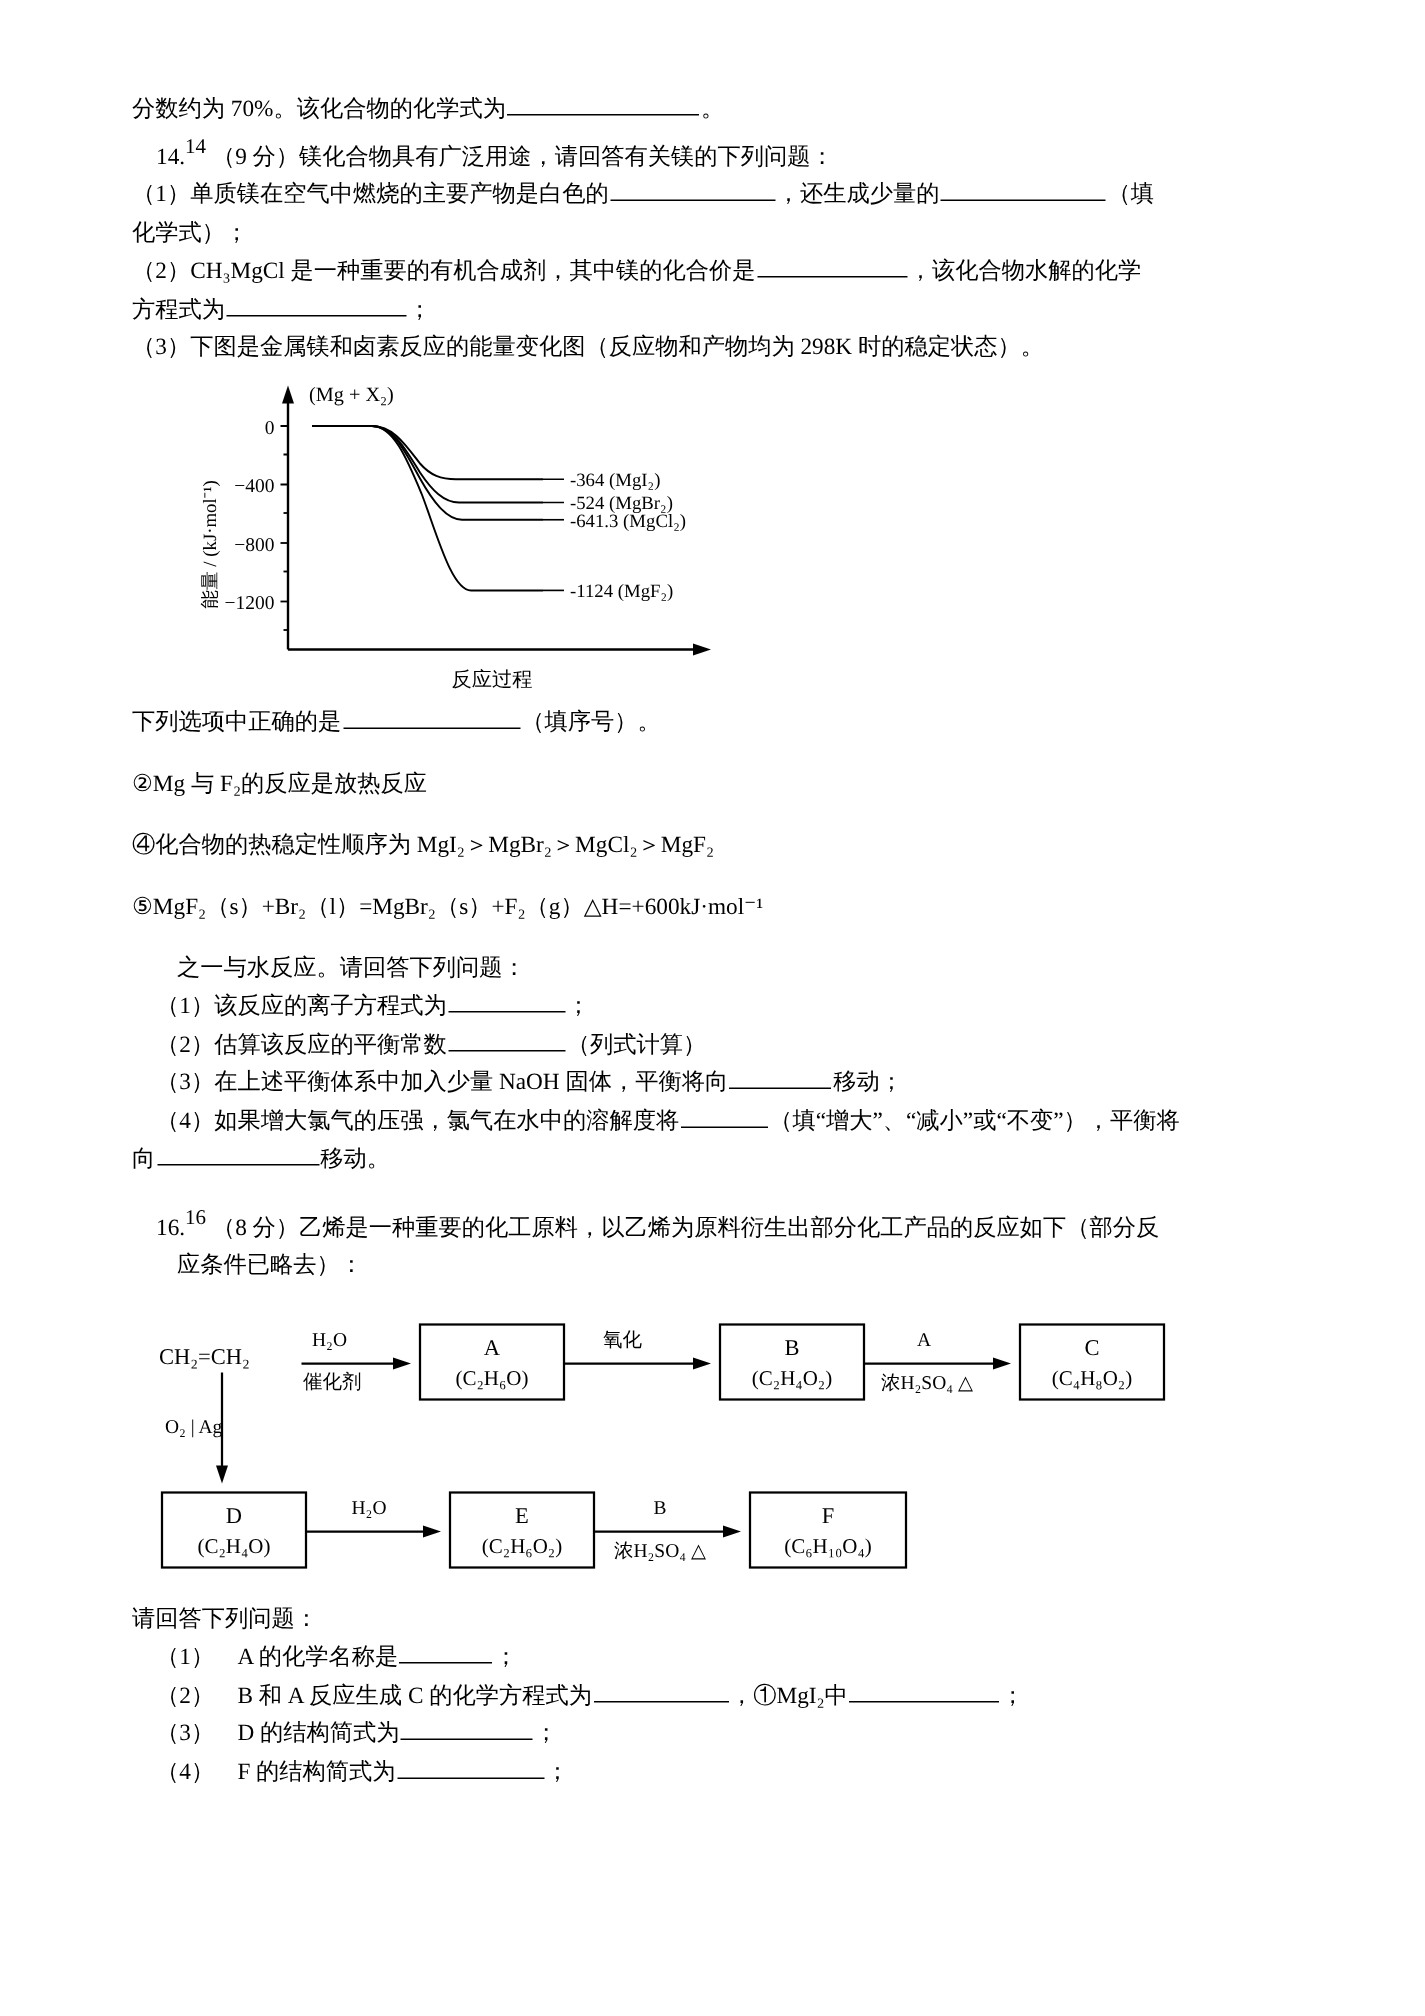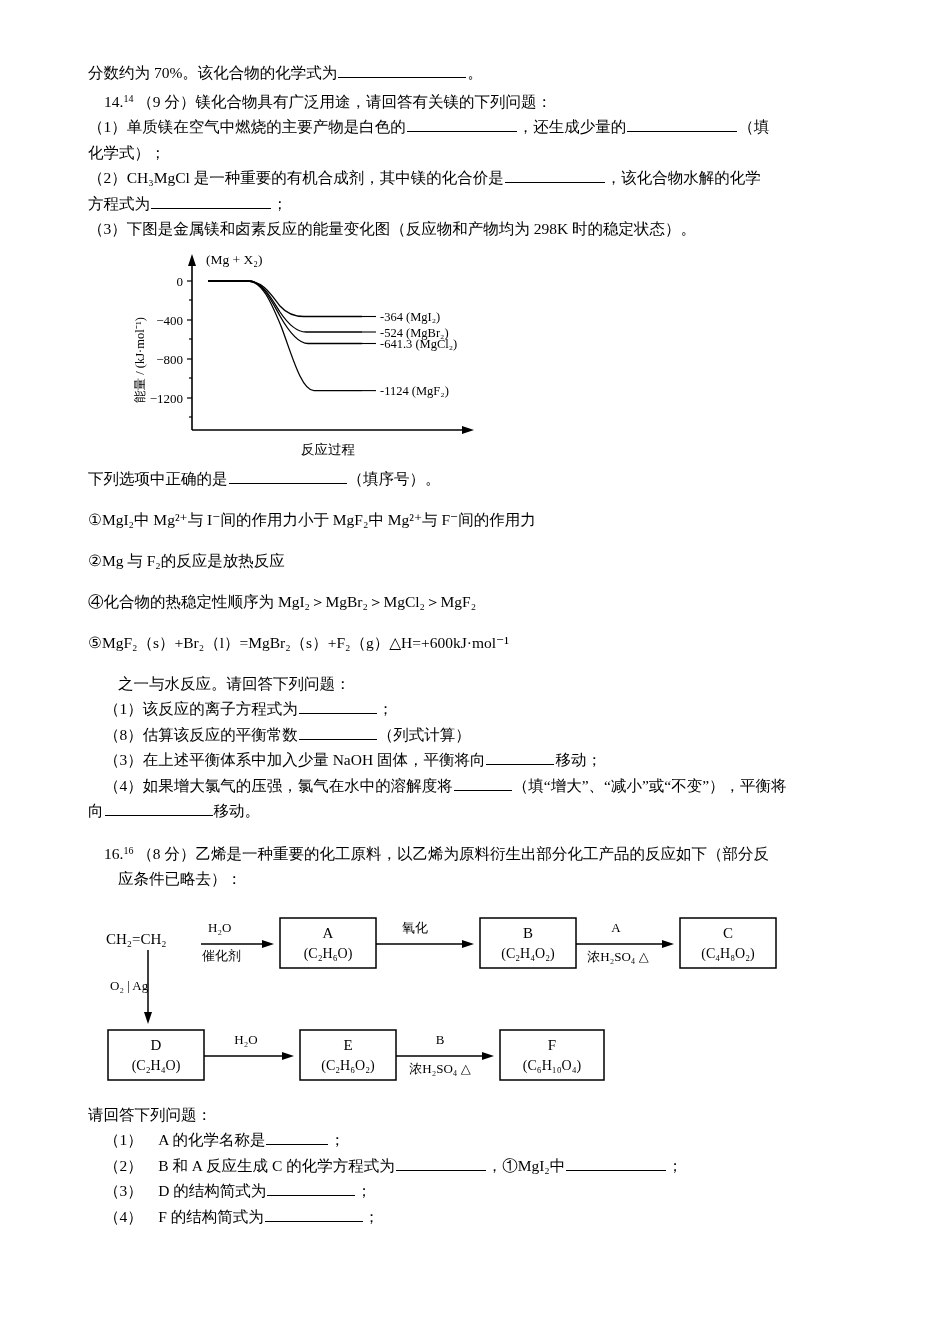--- a/index.html
+++ b/index.html
@@ -33,21 +33,21 @@
   .indent1 { text-indent: 0; padding-left: 16px; }
   .indent2 { padding-left: 30px; }
   .fill {
     display: inline-block;
     border-bottom: 1px solid #000;
     vertical-align: baseline;
     height: 15px;
     margin: 0 1px;
   }
   .qnum { font-size: 15.5px; margin-left: 16px; }
-  .qsup { font-size: 10px; vertical-align: 0.5em; }
+  .qsup { font-size: 14px; vertical-align: 0.5em; }
 
   
   .chart-wrap {
     position: relative;
     height: 218px;
     margin-top: 6px;
   }
   .chart {
     position: absolute;
     left: 40px;
@@ -168,31 +168,30 @@
           <text x="252" y="147" font-family="Liberation Serif, serif" font-size="12.5">-1124 (MgF₂)</text>
 
           <text x="200" y="206" text-anchor="middle" font-family="Liberation Serif, serif" font-size="13.5">反应过程</text>
         </svg>
       </div>
     </div>
 
     <p class="line">
       <span>下列选项中正确的是</span><span class="fill" style="width:118px"></span><span>（填序号）。</span>
     </p>
-    <p class="opt">①MgI₂中 Mg²⁺与 I⁻间的作用力小于 MgF₂中 Mg²⁺与 F⁻间的作用力</p>
     <p class="opt">②Mg 与 F₂的反应是放热反应</p>
     <p class="opt">④化合物的热稳定性顺序为 MgI₂＞MgBr₂＞MgCl₂＞MgF₂</p>
     <p class="opt">⑤MgF₂（s）+Br₂（l）=MgBr₂（s）+F₂（g）△H=+600kJ·mol⁻¹</p>
 
     <p class="line indent2">之一与水反应。请回答下列问题：</p>
     <p class="line indent1">
       <span>（1）该反应的离子方程式为</span><span class="fill" style="width:78px"></span><span>；</span>
     </p>
     <p class="line indent1">
-      <span>（8）估算该反应的平衡常数</span><span class="fill" style="width:78px"></span><span>（列式计算）</span>
+      <span>（2）估算该反应的平衡常数</span><span class="fill" style="width:78px"></span><span>（列式计算）</span>
     </p>
     <p class="line indent1">
       <span>（3）在上述平衡体系中加入少量 NaOH 固体，平衡将向</span><span class="fill" style="width:68px"></span><span>移动；</span>
     </p>
     <p class="line indent1">
       <span>（4）如果增大氯气的压强，氯气在水中的溶解度将</span><span class="fill" style="width:58px"></span><span>（填“增大”、“减小”或“不变”），平衡将</span>
     </p>
     <p class="line">
       <span>向</span><span class="fill" style="width:108px"></span><span>移动。</span>
     </p>

